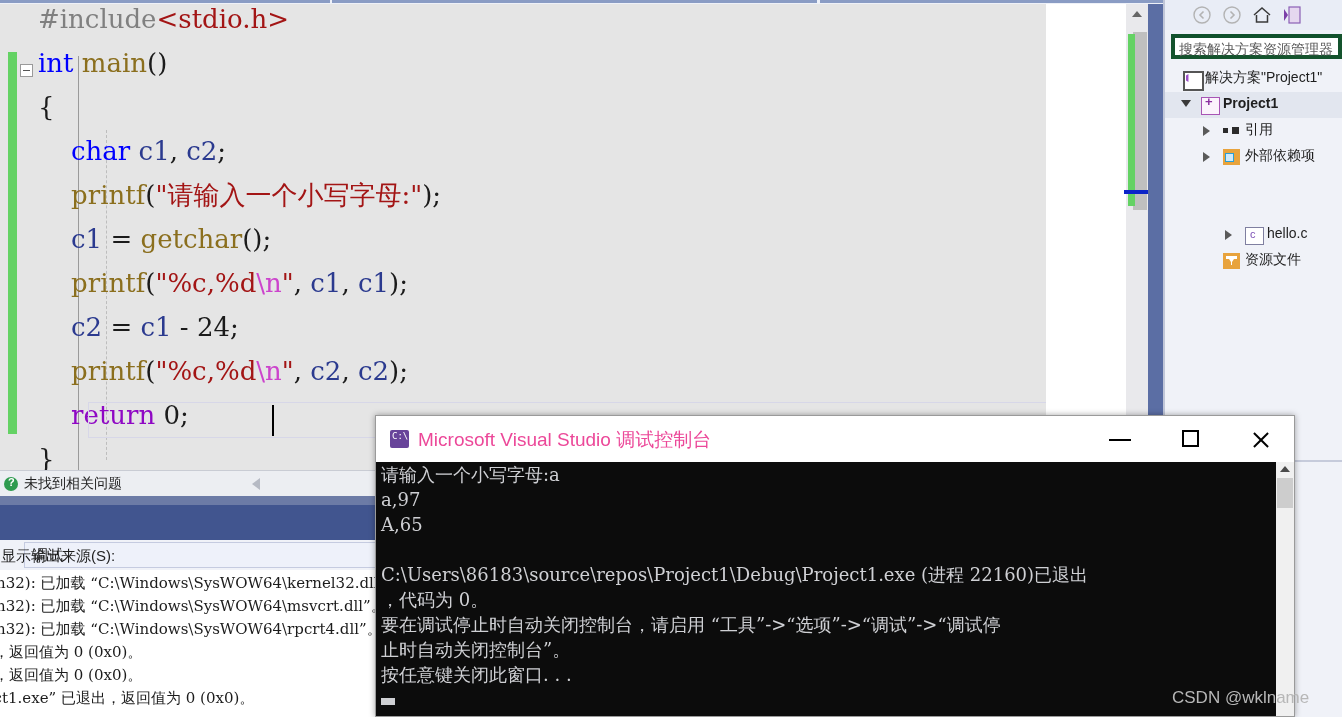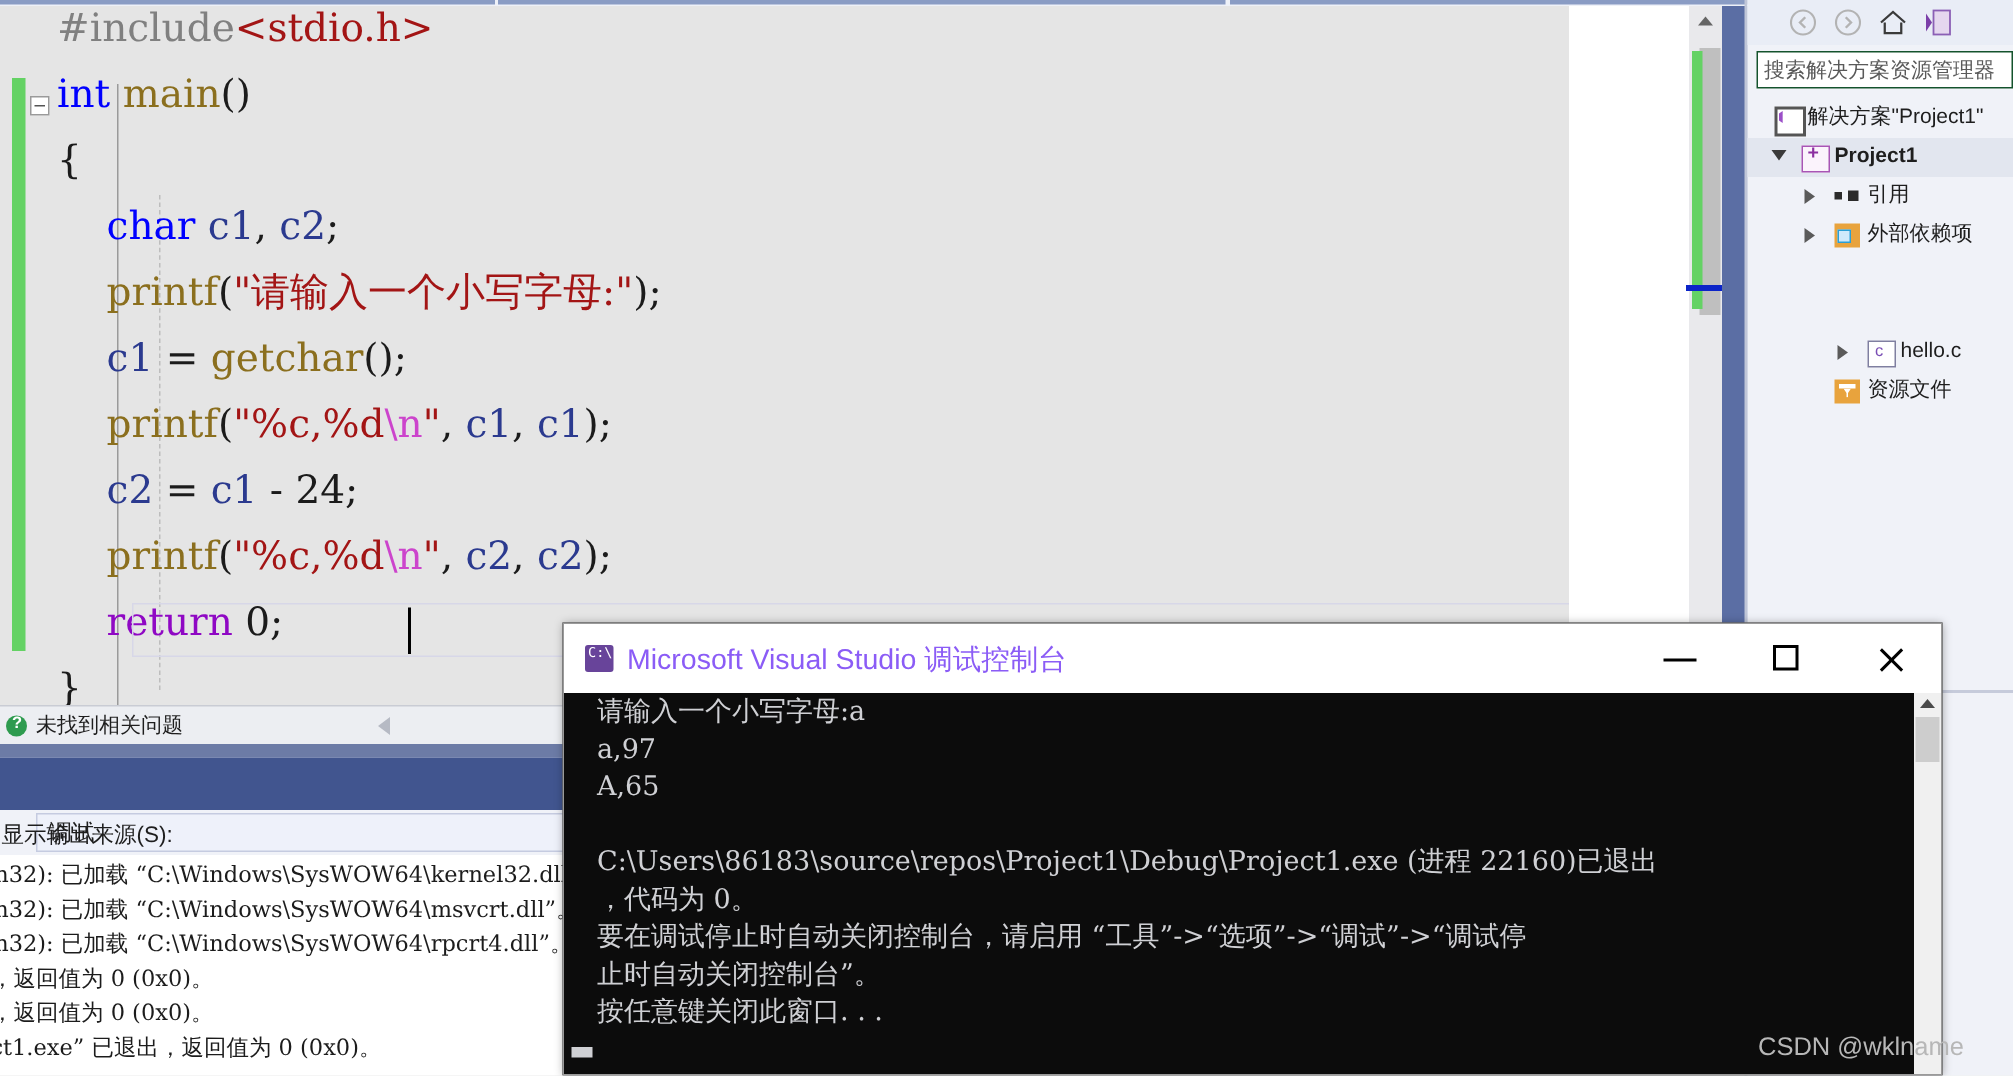--- a/index.html
+++ b/index.html
@@ -74,21 +74,21 @@
   .out-line{white-space:pre;font-family:"DejaVu Serif","Liberation Serif",serif;
             font-size:15px;line-height:23px;color:#1c1c1c;margin-left:-66px;}
   #out-vscroll{position:absolute;left:1134px;top:32px;width:14px;height:145px;background:#f0f0f0;}
 
   
   #se-pane{position:absolute;left:1165px;top:0px;width:177px;height:717px;background:#f0f2f8;}
   #se-left-edge{position:absolute;left:1163px;top:0;width:2px;height:717px;background:#c0c6d8;}
   #se-toolbar{position:absolute;left:0;top:0;width:177px;height:30px;background:#e9edf6;}
   .se-tb-ico{position:absolute;top:4px;width:22px;height:22px;}
   #se-search{position:absolute;left:6px;top:34px;width:171px;height:25px;background:#ffffff;
-             border:1px solid #14532d;box-sizing:border-box;}
+             border:4px solid #14532d;box-sizing:border-box;}
   #se-search-ph{position:absolute;left:4px;top:3px;font-size:14px;color:#5a5a5a;white-space:nowrap;}
   #se-tree{position:absolute;left:0;top:66px;width:177px;height:230px;}
   .se-row{position:absolute;left:0;width:177px;height:26px;white-space:nowrap;}
   .se-row .lbl{position:absolute;top:3px;font-size:14px;color:#1e1e1e;}
   .se-row.sel{background:#e2e6ef;}
   .se-row .lbl.bold{font-weight:bold;}
   .tri{position:absolute;width:0;height:0;top:8px;}
   .tri.closed{border-top:5px solid transparent;border-bottom:5px solid transparent;border-left:7px solid #5a5a5a;}
   .tri.open{border-left:5px solid transparent;border-right:5px solid transparent;border-top:7px solid #3a3a3a;}
   .ic{position:absolute;top:5px;width:17px;height:16px;}
@@ -113,35 +113,35 @@
   #se-lower{position:absolute;left:1165px;top:462px;width:177px;height:255px;background:#f0f2f8;}
   #se-divider{position:absolute;left:1165px;top:460px;width:177px;height:2px;background:#c6cbdb;}
 
   
   #console-win{position:absolute;left:375px;top:415px;width:920px;height:302px;
                background:#000;border:1px solid #9a9a9a;box-sizing:border-box;
                box-shadow:0 0 6px rgba(0,0,0,.35);}
   #con-title{position:absolute;left:0;top:0;width:918px;height:46px;background:#fff;}
   #con-ico{position:absolute;left:14px;top:14px;width:19px;height:18px;background:#68449a;border-radius:2px;}
   #con-ico-txt{position:absolute;left:2px;top:2px;font-size:9px;color:#fff;font-family:"DejaVu Sans Mono",monospace;line-height:9px;}
-  #con-title-txt{position:absolute;left:42px;top:11px;font-size:19px;color:#8b5cf6;}
+  #con-title-txt{position:absolute;left:42px;top:11px;font-size:19px;color:#ec4899;}
   .win-btn{position:absolute;top:0;width:70px;height:46px;}
   #btn-min{left:709px;}
   #btn-max{left:779px;}
   #btn-close{left:849px;}
   #btn-min i{position:absolute;left:24px;top:23px;width:22px;height:2px;background:#000;display:block;}
   #btn-max i{position:absolute;left:27px;top:14px;width:17px;height:17px;border:2px solid #000;display:block;box-sizing:border-box;}
   #btn-close i{position:absolute;left:27px;top:15px;width:17px;height:17px;display:block;}
   #btn-close i:before,#btn-close i:after{content:"";position:absolute;left:8px;top:-1px;width:2px;height:20px;background:#000;}
   #btn-close i:before{transform:rotate(45deg);}
   #btn-close i:after{transform:rotate(-45deg);}
 
   #con-body{position:absolute;left:0;top:46px;width:900px;height:254px;background:#0c0c0c;overflow:hidden;}
   .con-line{white-space:pre;font-family:"DejaVu Serif","Liberation Serif",serif;
-            font-size:18px;line-height:25px;color:#cfd0d4;padding-left:22px;}
+            font-size:18px;line-height:25px;color:#cfd0d4;padding-left:5px;}
   #con-caret{position:absolute;left:5px;top:236px;width:14px;height:7px;background:#cfd0d4;}
   #con-scroll{position:absolute;left:900px;top:46px;width:18px;height:254px;background:#f0f0f0;}
   #con-scroll-up{position:absolute;left:4px;top:4px;width:0;height:0;
                  border-left:5px solid transparent;border-right:5px solid transparent;border-bottom:6px solid #4a4a4a;}
   #con-thumb{position:absolute;left:1px;top:16px;width:16px;height:30px;background:#cdcdcd;}
 
   #watermark{position:absolute;left:1172px;top:688px;font-size:17px;color:#b7b7b7;white-space:nowrap;z-index:30;}
 </style>
 </head>
 <body>

